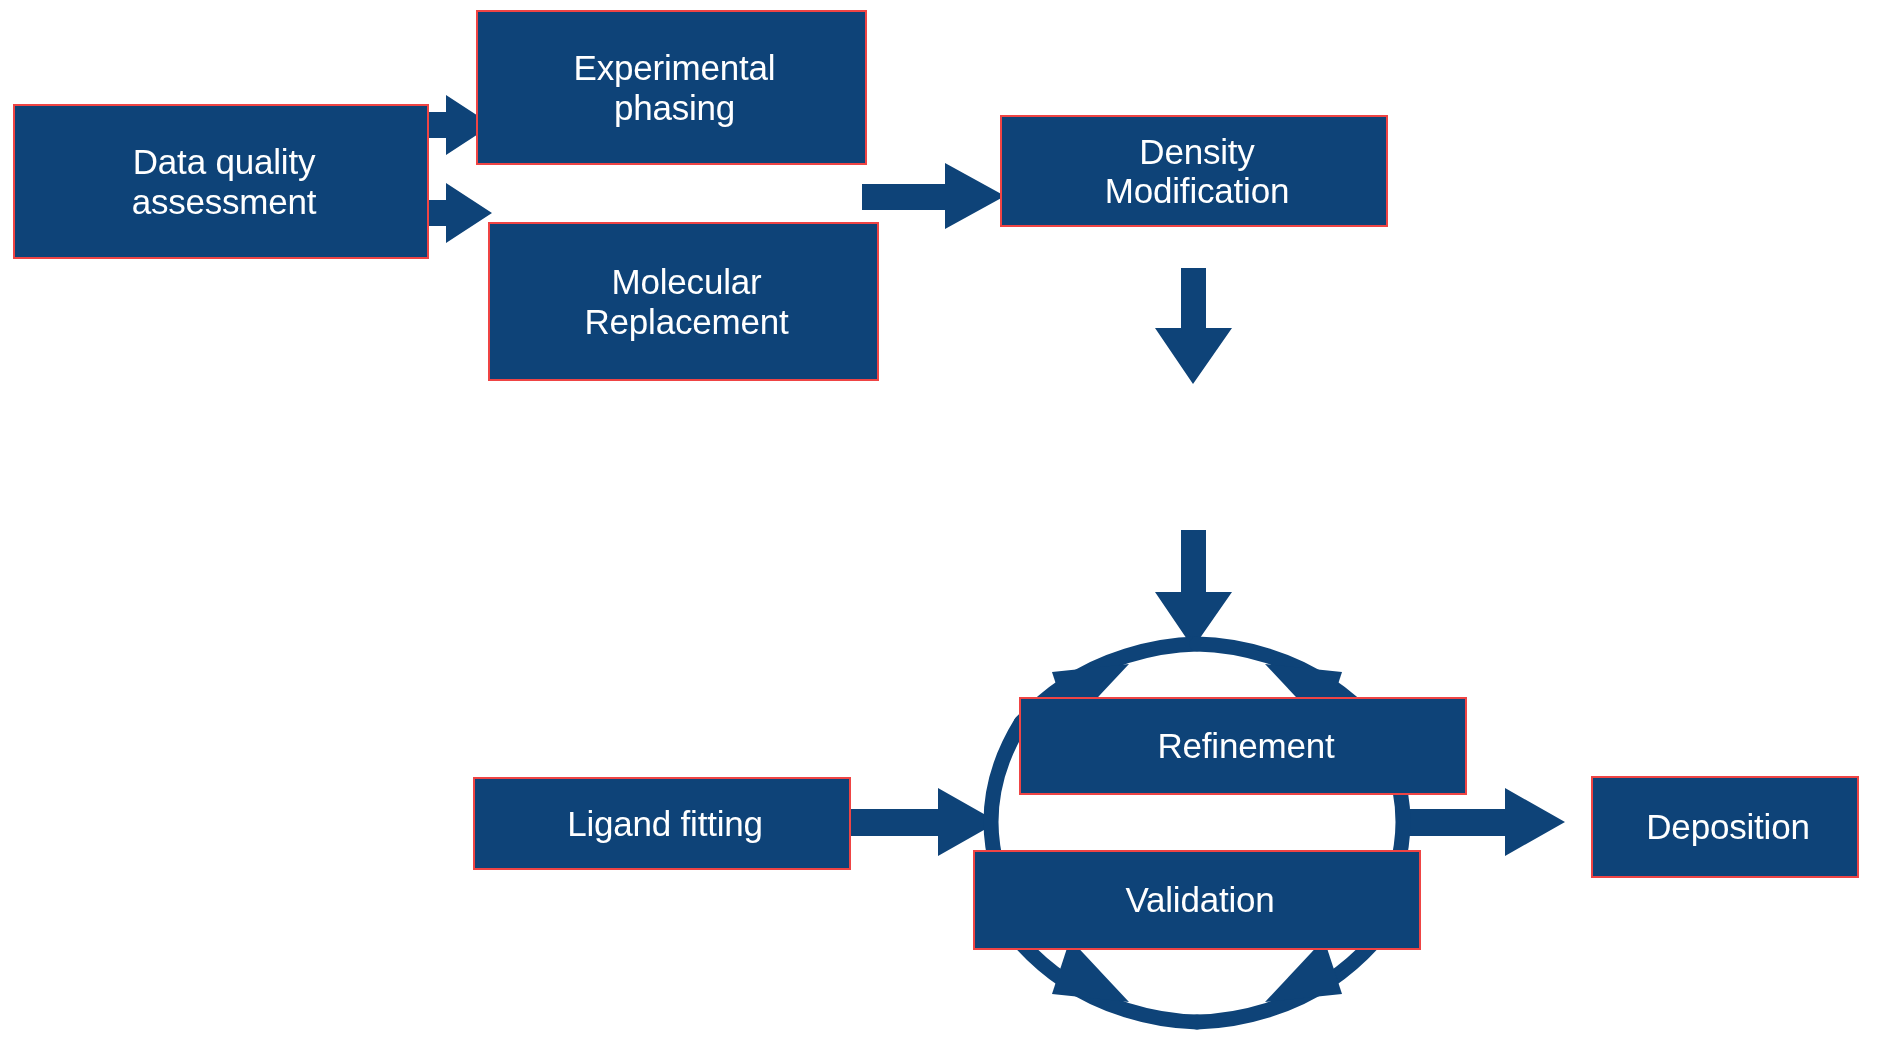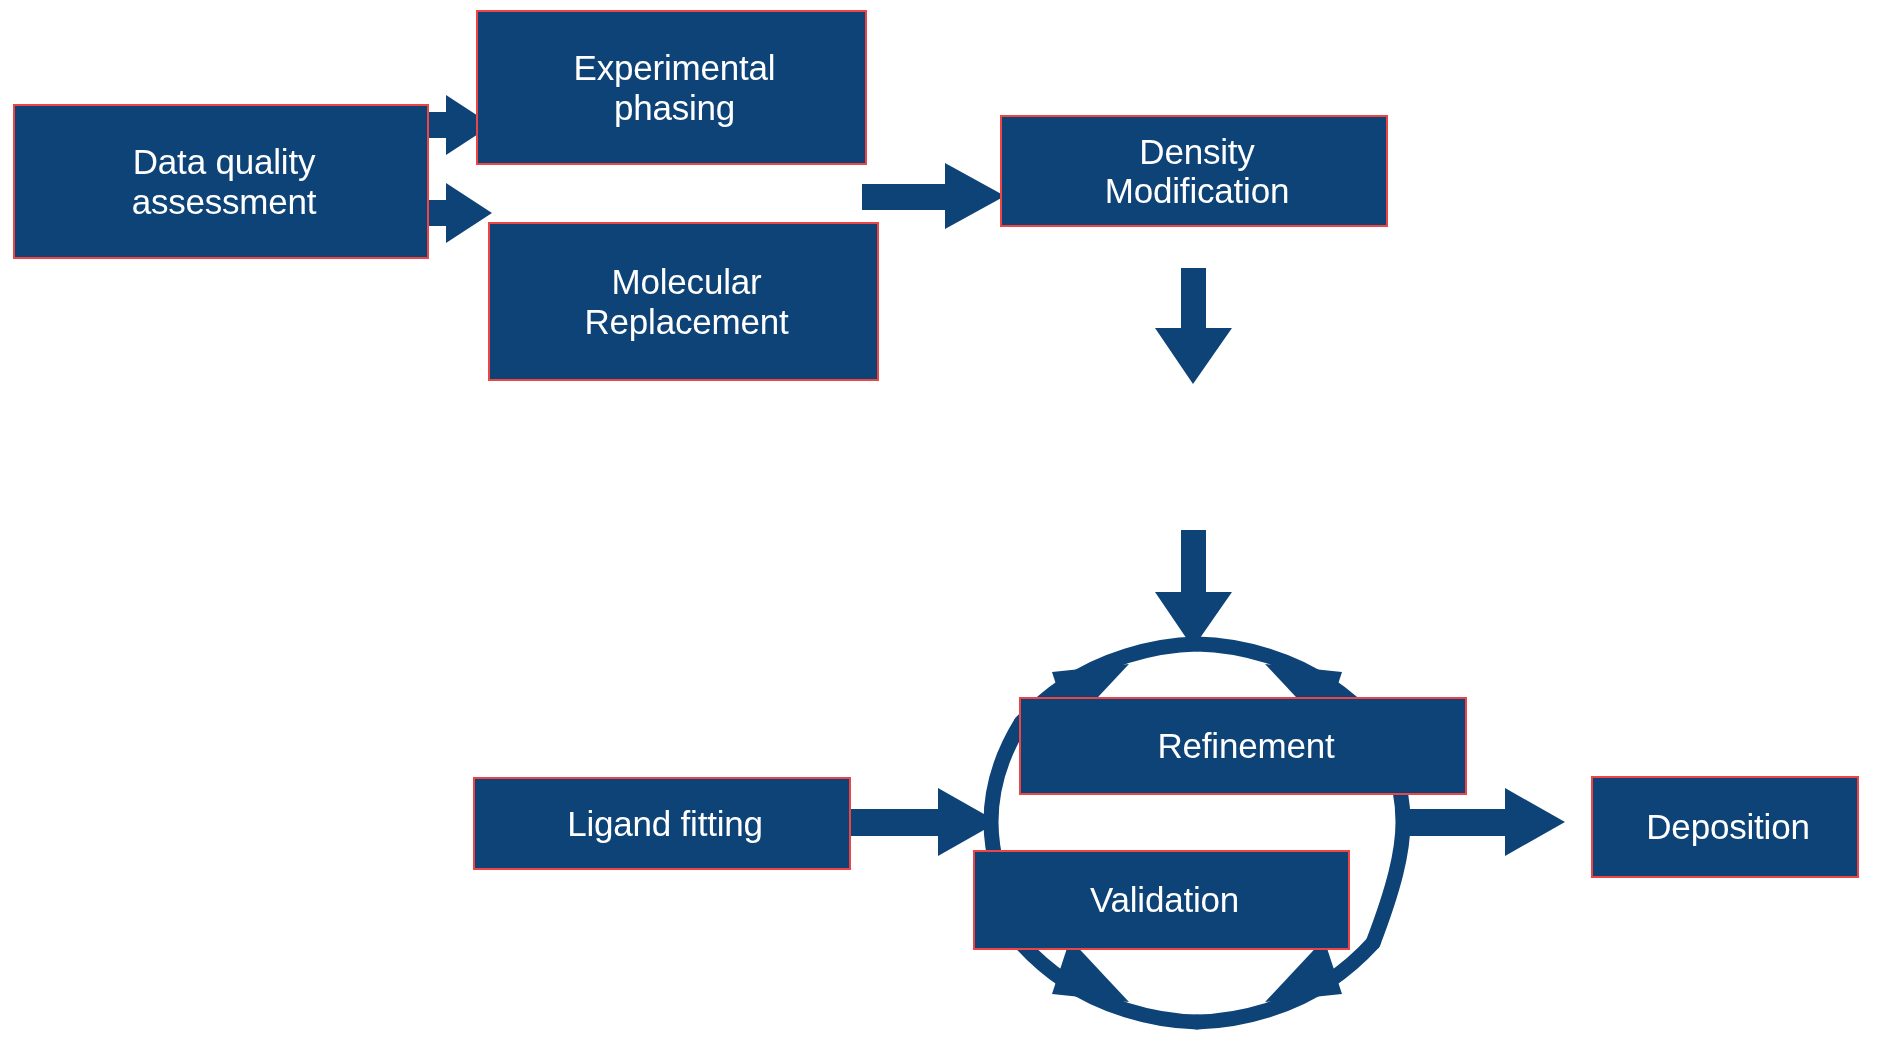--- a/index.html
+++ b/index.html
@@ -128,19 +128,19 @@
 
   <div class="node" style="left:488px; top:222px; width:391px; height:159px;">Molecular
 Replacement</div>
 
   <div class="node" style="left:1000px; top:115px; width:388px; height:112px;">Density
 Modification</div>
 
 
   <div class="node" style="left:973px; top:697px; width:448px; height:98px;margin-left:46px;">Refinement</div>
 
-  <div class="node" style="left:973px; top:850px; width:377px; height:100px;">Validation</div>
+  <div class="node" style="left:973px; top:850px; width:448px; height:100px;">Validation</div>
 
   <div class="node" style="left:473px; top:777px; width:378px; height:93px;">Ligand fitting</div>
 
   <div class="node" style="left:1558px; top:776px; width:268px; height:102px;margin-left:33px;">Deposition</div>
 
 </div>
 
 </body></html>

